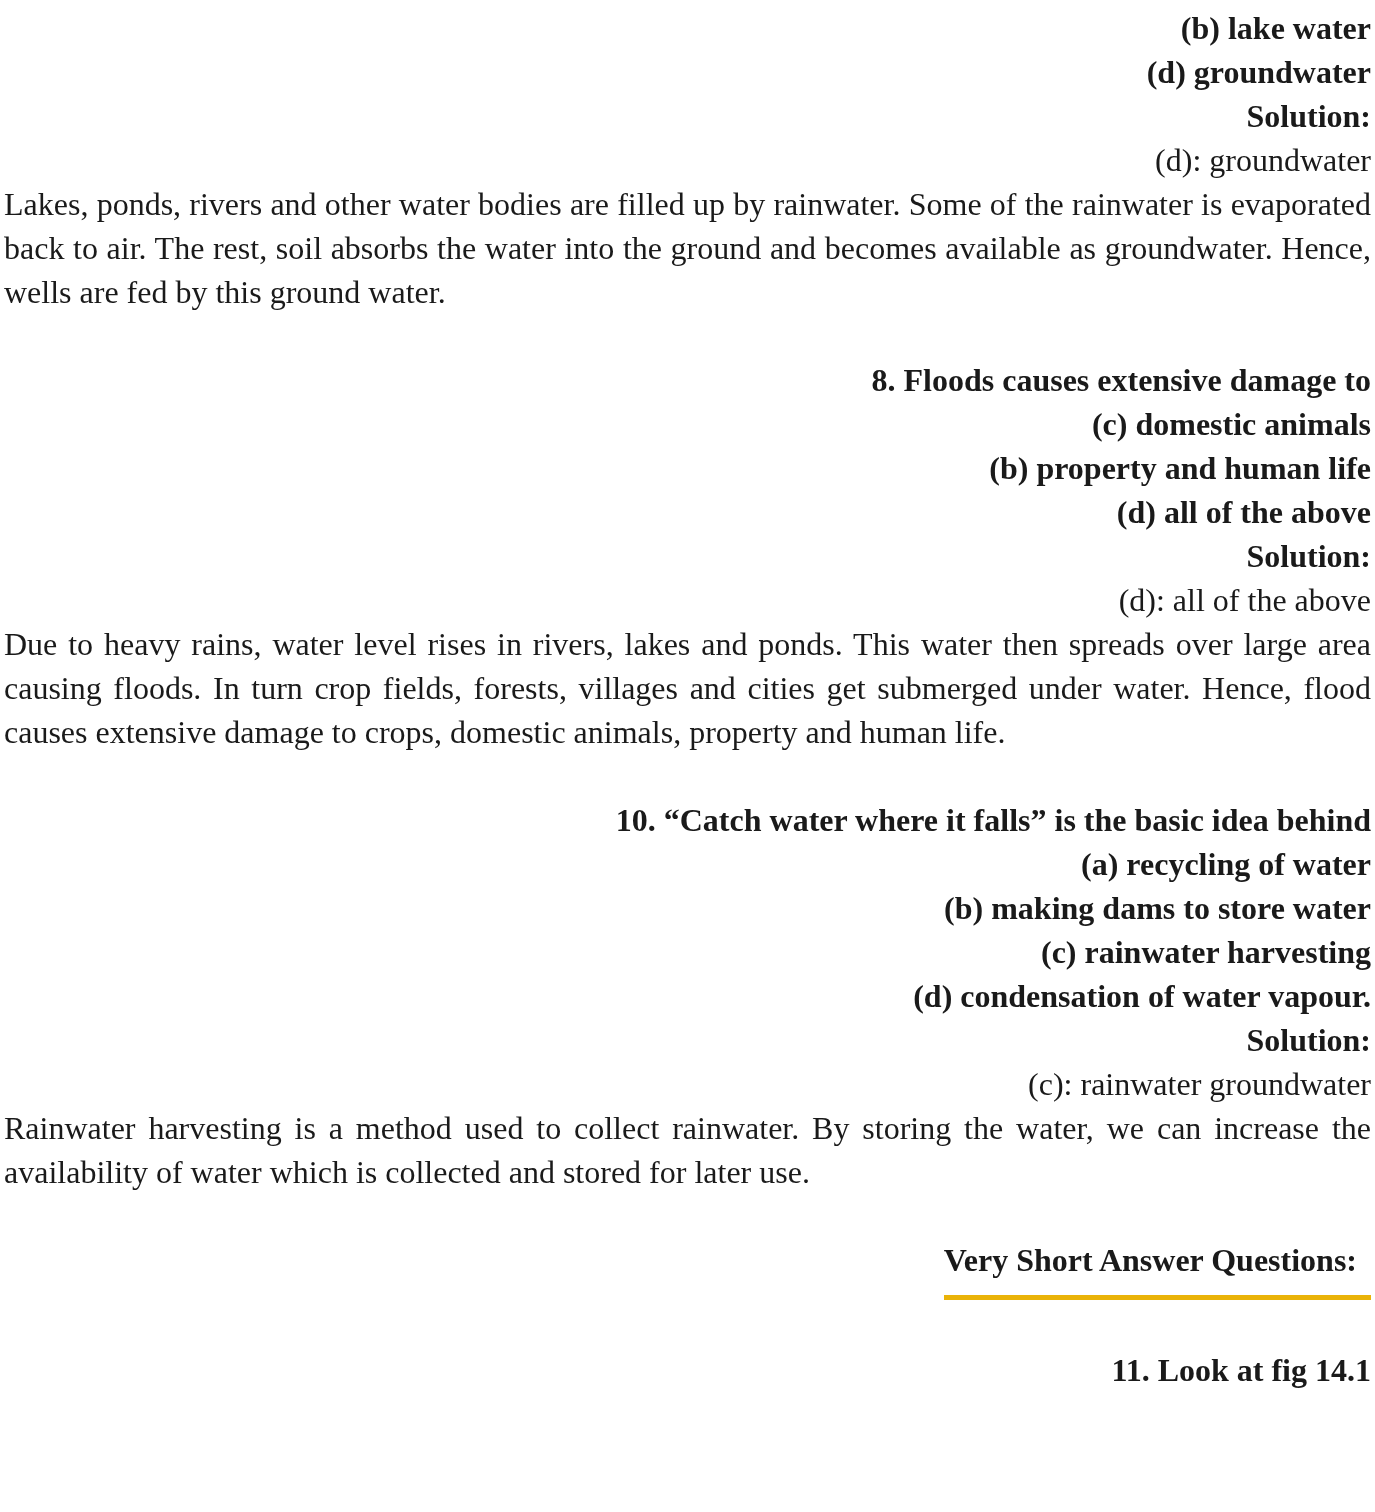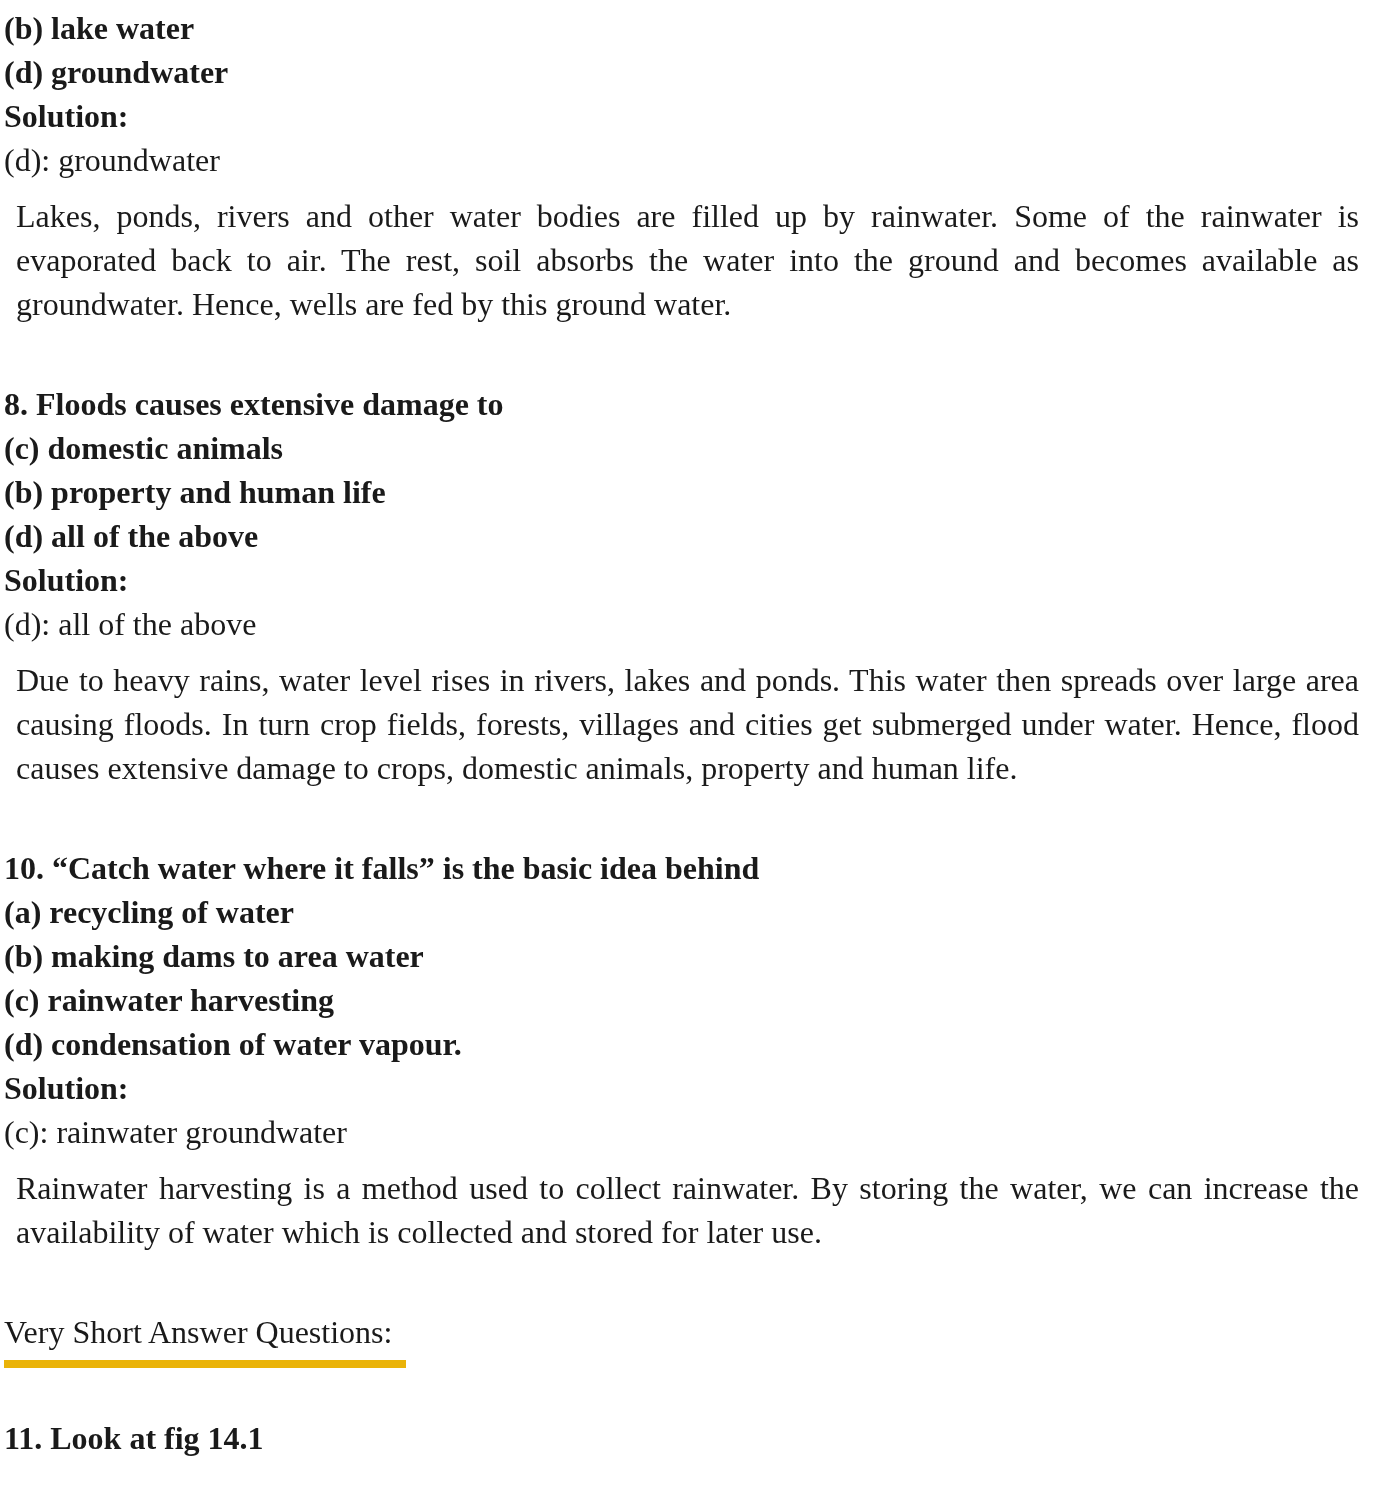--- a/index.html
+++ b/index.html
@@ -14,40 +14,41 @@
     padding: 6px 4px 10px 4px;
     font-family: "Liberation Serif", serif;
     font-size: 32px;
     line-height: 44px;
     color: #1a1a1a;
     background: #ffffff;
   }
   .line {
     margin: 0;
     white-space: nowrap;
+    text-align: right;
   }
   .b {
     font-weight: bold;
   }
   .para {
-    margin: 12px;
+    margin: 0;
     text-align: justify;
   }
   .spacer {
     height: 44px;
   }
   .spacer-lg {
     height: 48px;
   }
   .section-heading {
-    font-weight: normal;
+    font-weight: bold;
     display: inline-block;
-    border-bottom: 8px solid #eab308;
+    border-bottom: 5px solid #eab308;
     padding-right: 14px;
-    padding-bottom: 6px;
+    padding-bottom: 13px;
   }
 </style>
 </head>
 <body>
 
 <div class="doc">
 
   <div class="line b">(b) lake water</div>
   <div class="line b">(d) groundwater</div>
   <div class="line b">Solution:</div>
@@ -61,21 +62,21 @@
   <div class="line b">(b) property and human life</div>
   <div class="line b">(d) all of the above</div>
   <div class="line b">Solution:</div>
   <div class="line">(d): all of the above</div>
   <div class="para">Due to heavy rains, water level rises in rivers, lakes and ponds. This water then spreads over large area causing floods. In turn crop fields, forests, villages and cities get submerged under water. Hence, flood causes extensive damage to crops, domestic animals, property and human life.</div>
 
   <div class="spacer"></div>
 
   <div class="line b">10. “Catch water where it falls” is the basic idea behind</div>
   <div class="line b">(a) recycling of water</div>
-  <div class="line b">(b) making dams to area water</div>
+  <div class="line b">(b) making dams to store water</div>
   <div class="line b">(c) rainwater harvesting</div>
   <div class="line b">(d) condensation of water vapour.</div>
   <div class="line b">Solution:</div>
   <div class="line">(c): rainwater groundwater</div>
   <div class="para">Rainwater harvesting is a method used to collect rainwater. By storing the water, we can increase the availability of water which is collected and stored for later use.</div>
 
   <div class="spacer"></div>
 
   <div class="line">
     <span class="section-heading">Very Short Answer Questions:</span>

